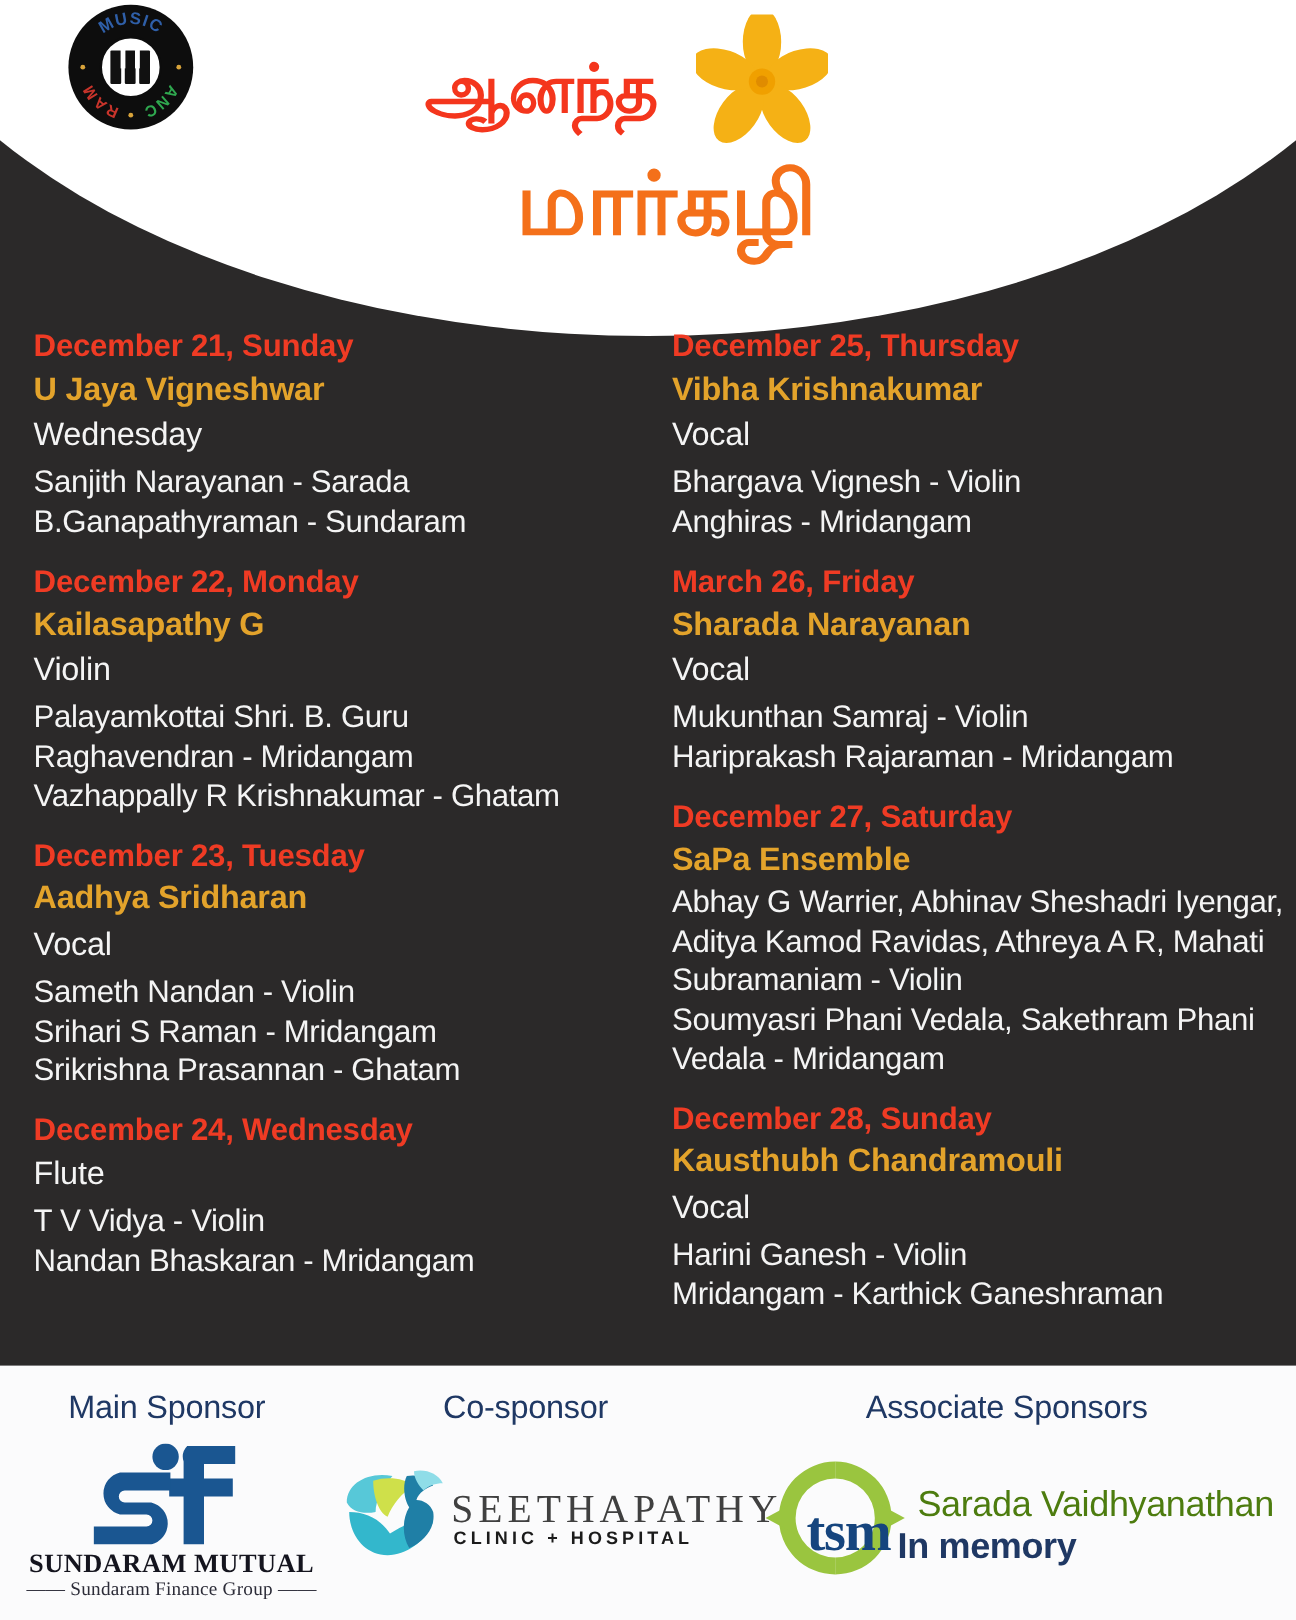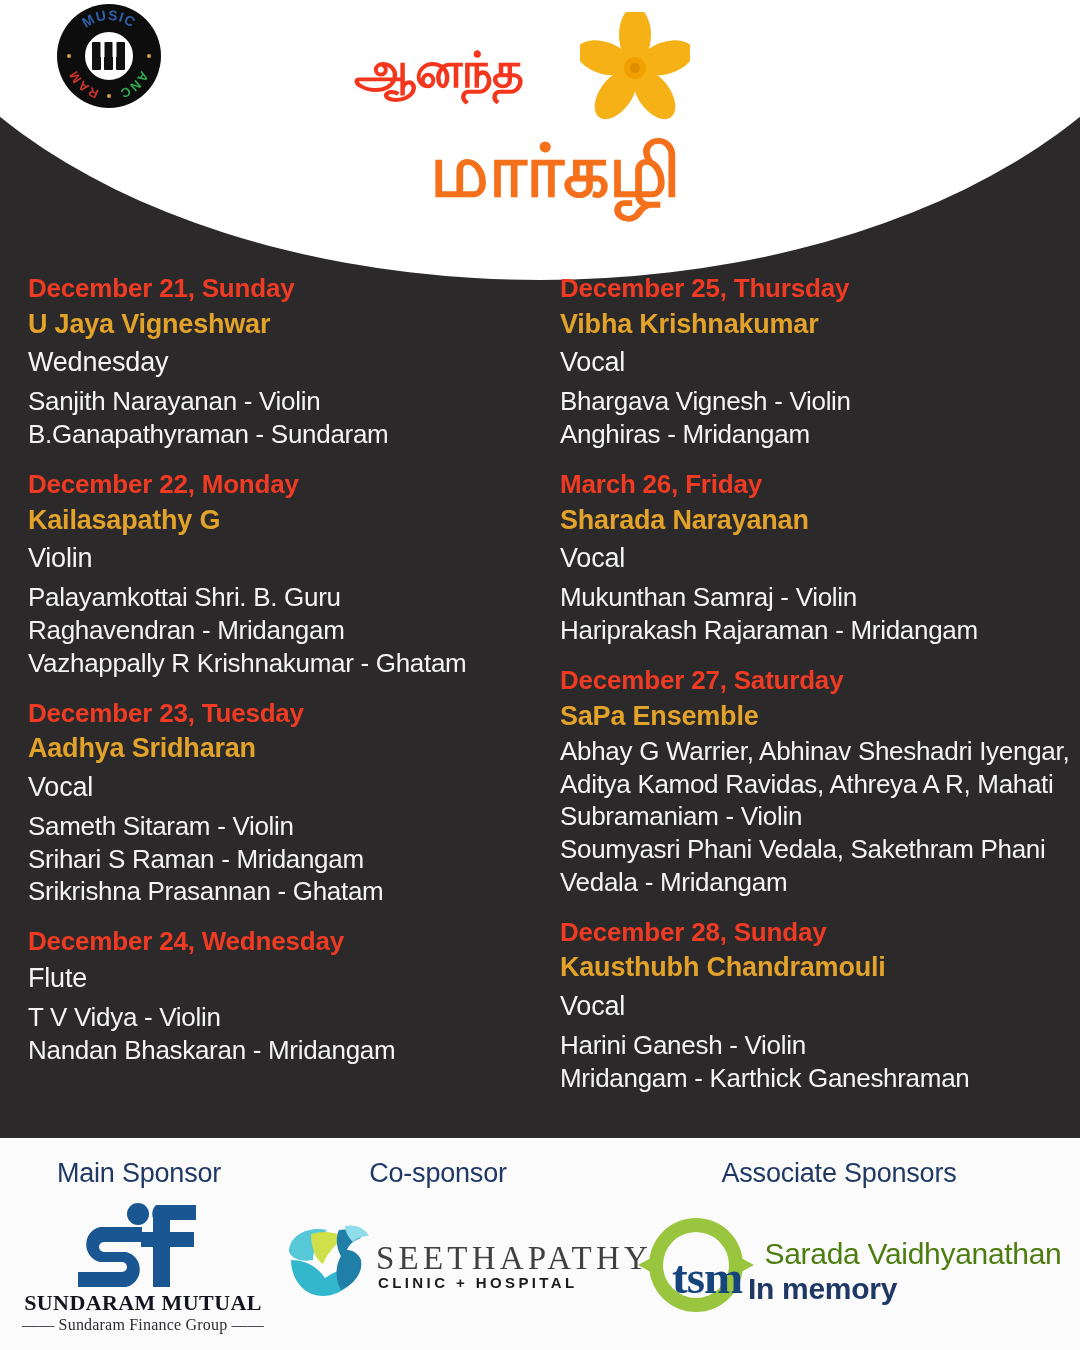--- a/index.html
+++ b/index.html
@@ -31,21 +31,21 @@
   }
   .logo-badge .keys{position:absolute;left:34px;top:36px;width:36px;height:32px;}
 
   .title-wrap{
     position:absolute;left:330px;top:18px;width:430px;height:240px;
   }
   .flower{position:absolute;left:250px;top:-6px;width:110px;height:112px;}
   .tamil1{
     position:absolute;left:24px;top:28px;
     font-family:"Liberation Sans", sans-serif;
-    font-size:49px;line-height:1;color:#f4361d;font-weight:700;
+    font-size:56px;line-height:1;color:#f4361d;font-weight:700;
     letter-spacing:-1px;white-space:nowrap;text-align:center;
   }
   .tamil2{
     position:absolute;left:100px;top:116px;
     font-family:"Liberation Sans", sans-serif;
     font-size:73px;line-height:1;color:#f4701a;font-weight:700;
     letter-spacing:-1px;white-space:nowrap;
   }
 
   
@@ -191,42 +191,42 @@
 
   <div class="schedule">
 
     <div class="col col-left">
 
       <div class="entry">
         <div class="e-date">December 21, Sunday</div>
         <div class="e-artist">U Jaya Vigneshwar</div>
         <div class="e-instrument">Wednesday</div>
         <div class="e-support">
-          <div>Sanjith Narayanan - Violin</div>
+          <div>Sanjith Narayanan - Sarada</div>
           <div>B.Ganapathyraman - Sundaram</div>
         </div>
       </div>
 
       <div class="entry">
         <div class="e-date">December 22, Monday</div>
         <div class="e-artist">Kailasapathy G</div>
         <div class="e-instrument">Violin</div>
         <div class="e-support">
           <div>Palayamkottai Shri. B. Guru</div>
           <div>Raghavendran - Mridangam</div>
           <div>Vazhappally R Krishnakumar - Ghatam</div>
         </div>
       </div>
 
       <div class="entry">
         <div class="e-date">December 23, Tuesday</div>
         <div class="e-artist">Aadhya Sridharan</div>
         <div class="e-instrument">Vocal</div>
         <div class="e-support">
-          <div>Sameth Sitaram - Violin</div>
+          <div>Sameth Nandan - Violin</div>
           <div>Srihari S Raman - Mridangam</div>
           <div>Srikrishna Prasannan - Ghatam</div>
         </div>
       </div>
 
       <div class="entry">
         <div class="e-date">December 24, Wednesday</div>
         <div class="e-instrument">Flute</div>
         <div class="e-support">
           <div>T V Vidya - Violin</div>

